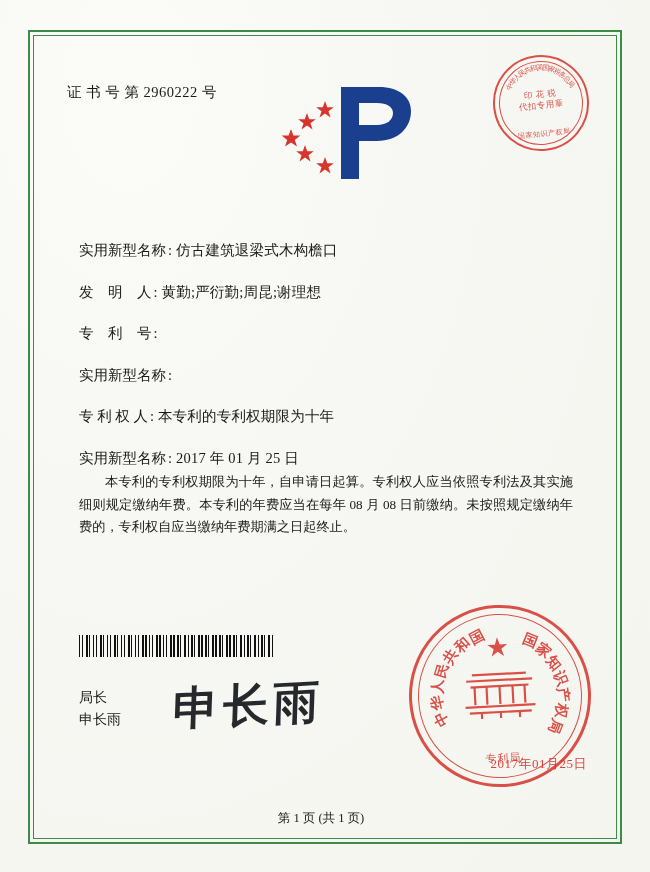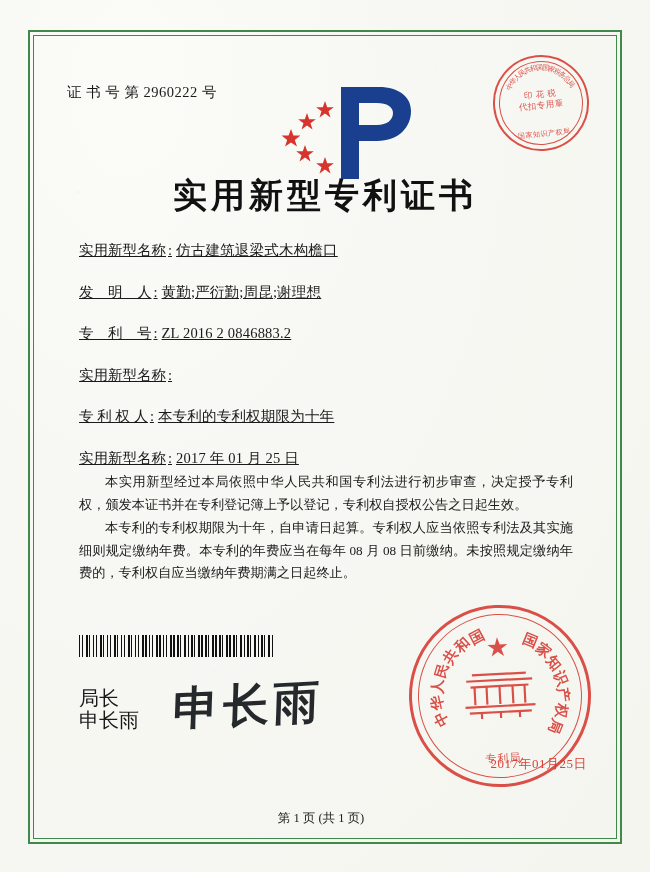--- a/index.html
+++ b/index.html
@@ -135,21 +135,20 @@
     left: 46px;
     right: 40px;
     top: 205px;
   }
   .field-row {
     display: flex;
     align-items: flex-end;
     margin-bottom: 21.5px;
     font-size: 14.5px;
     line-height: 20px;
-    text-decoration: underline;
   }
   .field-label {
     white-space: pre;
     font-family: "Liberation Serif", serif;
   }
   .field-colon {
     padding: 0 4px 0 2px;
   }
   .field-value {
     font-family: "Liberation Serif", serif;
@@ -183,21 +182,21 @@
       #111 3px 4px, transparent 4px 7px,
       #111 7px 9px, transparent 9px 10.5px,
       #111 10.5px 11.5px, transparent 11.5px 14px
     );
   }
   
   .sig-label {
     position: absolute;
     left: 46px;
     top: 652px;
-    font-size: 20px;
+    font-size: 14px;
     line-height: 22px;
     font-family: "Liberation Serif", serif;
   }
   .sig-hand {
     position: absolute;
     left: 140px;
     top: 640px;
     font-size: 46px;
     color: #15181c;
     font-family: "Liberation Serif", serif;
@@ -334,56 +333,53 @@
         </g>
 
         <g fill="#1b3f8f">
           <path d="M60,8 L60,96 L78,96 L78,58 L96,58 C118,58 130,44 130,28 C130,14 118,4 98,4 L60,4 Z
                    M78,20 L96,20 C106,20 112,24 112,30 C112,37 106,42 96,42 L78,42 Z"></path>
         </g>
         <path d="M60,8 L78,4 L78,96 L60,96 Z" fill="#1b3f8f"></path>
       </svg>
     </div>
 
-    <div class="title">实用新型专利证书</div>
 
     <div class="fields">
       <div class="field-row">
         <span class="field-label">实用新型名称</span>
         <span class="field-colon">:</span>
         <span class="field-value">仿古建筑退梁式木构檐口</span>
       </div>
       <div class="field-row">
         <span class="field-label">发　明　人</span>
         <span class="field-colon">:</span>
         <span class="field-value">黄勤;严衍勤;周昆;谢理想</span>
       </div>
       <div class="field-row">
         <span class="field-label">专　利　号</span>
         <span class="field-colon">:</span>
-        <span class="field-value">ZL 2016 2 0846883.2</span>
       </div>
       <div class="field-row">
         <span class="field-label">实用新型名称</span>
         <span class="field-colon">:</span>
       </div>
       <div class="field-row">
         <span class="field-label">专 利 权 人</span>
         <span class="field-colon">:</span>
         <span class="field-value">本专利的专利权期限为十年</span>
       </div>
       <div class="field-row">
         <span class="field-label">实用新型名称</span>
         <span class="field-colon">:</span>
         <span class="field-value">2017 年 01 月 25 日</span>
       </div>
     </div>
 
     <div class="body-text">
-      <p>本实用新型经过本局依照中华人民共和国专利法进行初步审查，决定授予专利权，颁发本证书并在专利登记簿上予以登记，专利权自授权公告之日起生效。</p>
       <p>本专利的专利权期限为十年，自申请日起算。专利权人应当依照专利法及其实施细则规定缴纳年费。本专利的年费应当在每年 08 月 08 日前缴纳。未按照规定缴纳年费的，专利权自应当缴纳年费期满之日起终止。</p>
     </div>
 
     <div class="barcode"></div>
 
     <div class="sig-label">
       <div>局长</div>
       <div>申长雨</div>
     </div>
     <div class="sig-hand">申长雨</div>

